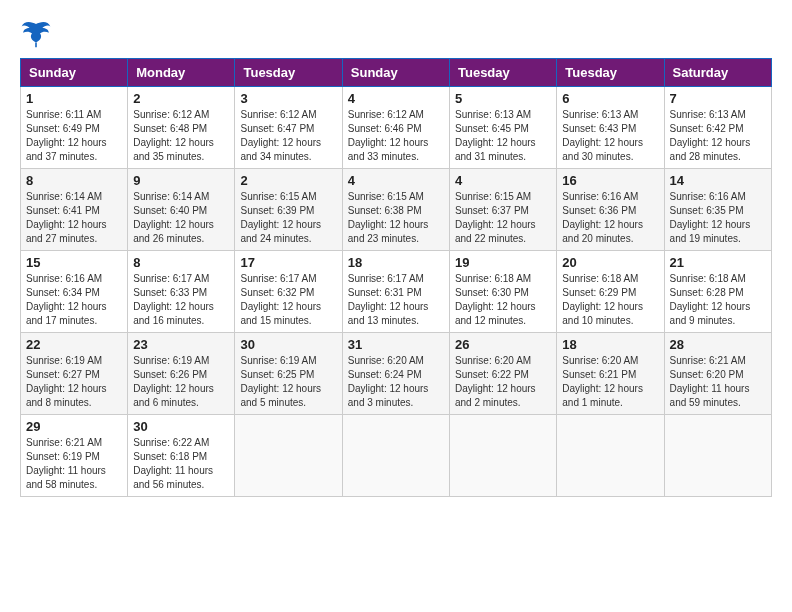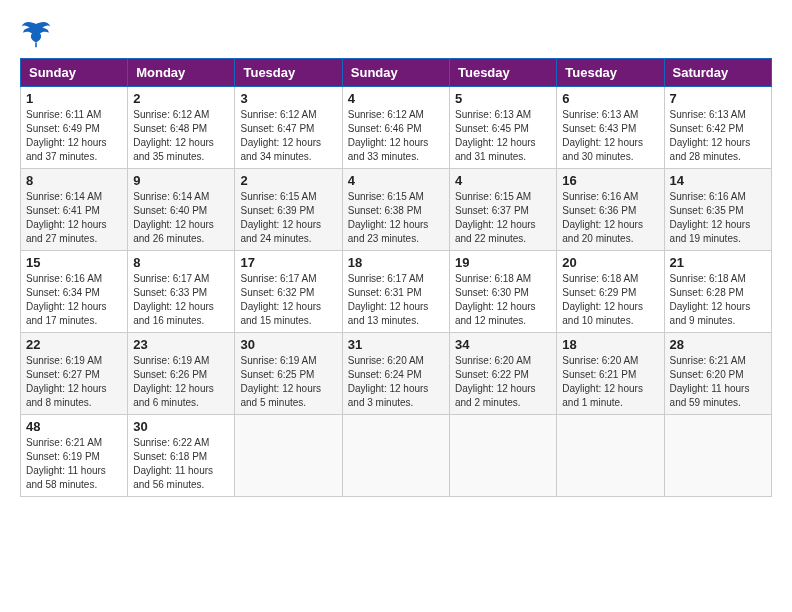--- a/index.html
+++ b/index.html
@@ -231,35 +231,35 @@
       </td>
         <td>
         <span class="day-num">30</span>
         <span class="day-info">Sunrise: 6:19 AM<br>Sunset: 6:25 PM<br>Daylight: 12 hours and 5 minutes.</span>
       </td>
         <td>
         <span class="day-num">31</span>
         <span class="day-info">Sunrise: 6:20 AM<br>Sunset: 6:24 PM<br>Daylight: 12 hours and 3 minutes.</span>
       </td>
         <td>
-        <span class="day-num">34</span>
+        <span class="day-num">26</span>
         <span class="day-info">Sunrise: 6:20 AM<br>Sunset: 6:22 PM<br>Daylight: 12 hours and 2 minutes.</span>
       </td>
         <td>
         <span class="day-num">18</span>
         <span class="day-info">Sunrise: 6:20 AM<br>Sunset: 6:21 PM<br>Daylight: 12 hours and 1 minute.</span>
       </td>
         <td>
         <span class="day-num">28</span>
         <span class="day-info">Sunrise: 6:21 AM<br>Sunset: 6:20 PM<br>Daylight: 11 hours and 59 minutes.</span>
       </td>
       </tr>
       <tr>
         <td>
-        <span class="day-num">48</span>
+        <span class="day-num">29</span>
         <span class="day-info">Sunrise: 6:21 AM<br>Sunset: 6:19 PM<br>Daylight: 11 hours and 58 minutes.</span>
       </td>
         <td>
         <span class="day-num">30</span>
         <span class="day-info">Sunrise: 6:22 AM<br>Sunset: 6:18 PM<br>Daylight: 11 hours and 56 minutes.</span>
       </td>
         <td class="empty-cell"></td>
         <td class="empty-cell"></td>
         <td class="empty-cell"></td>
         <td class="empty-cell"></td>

